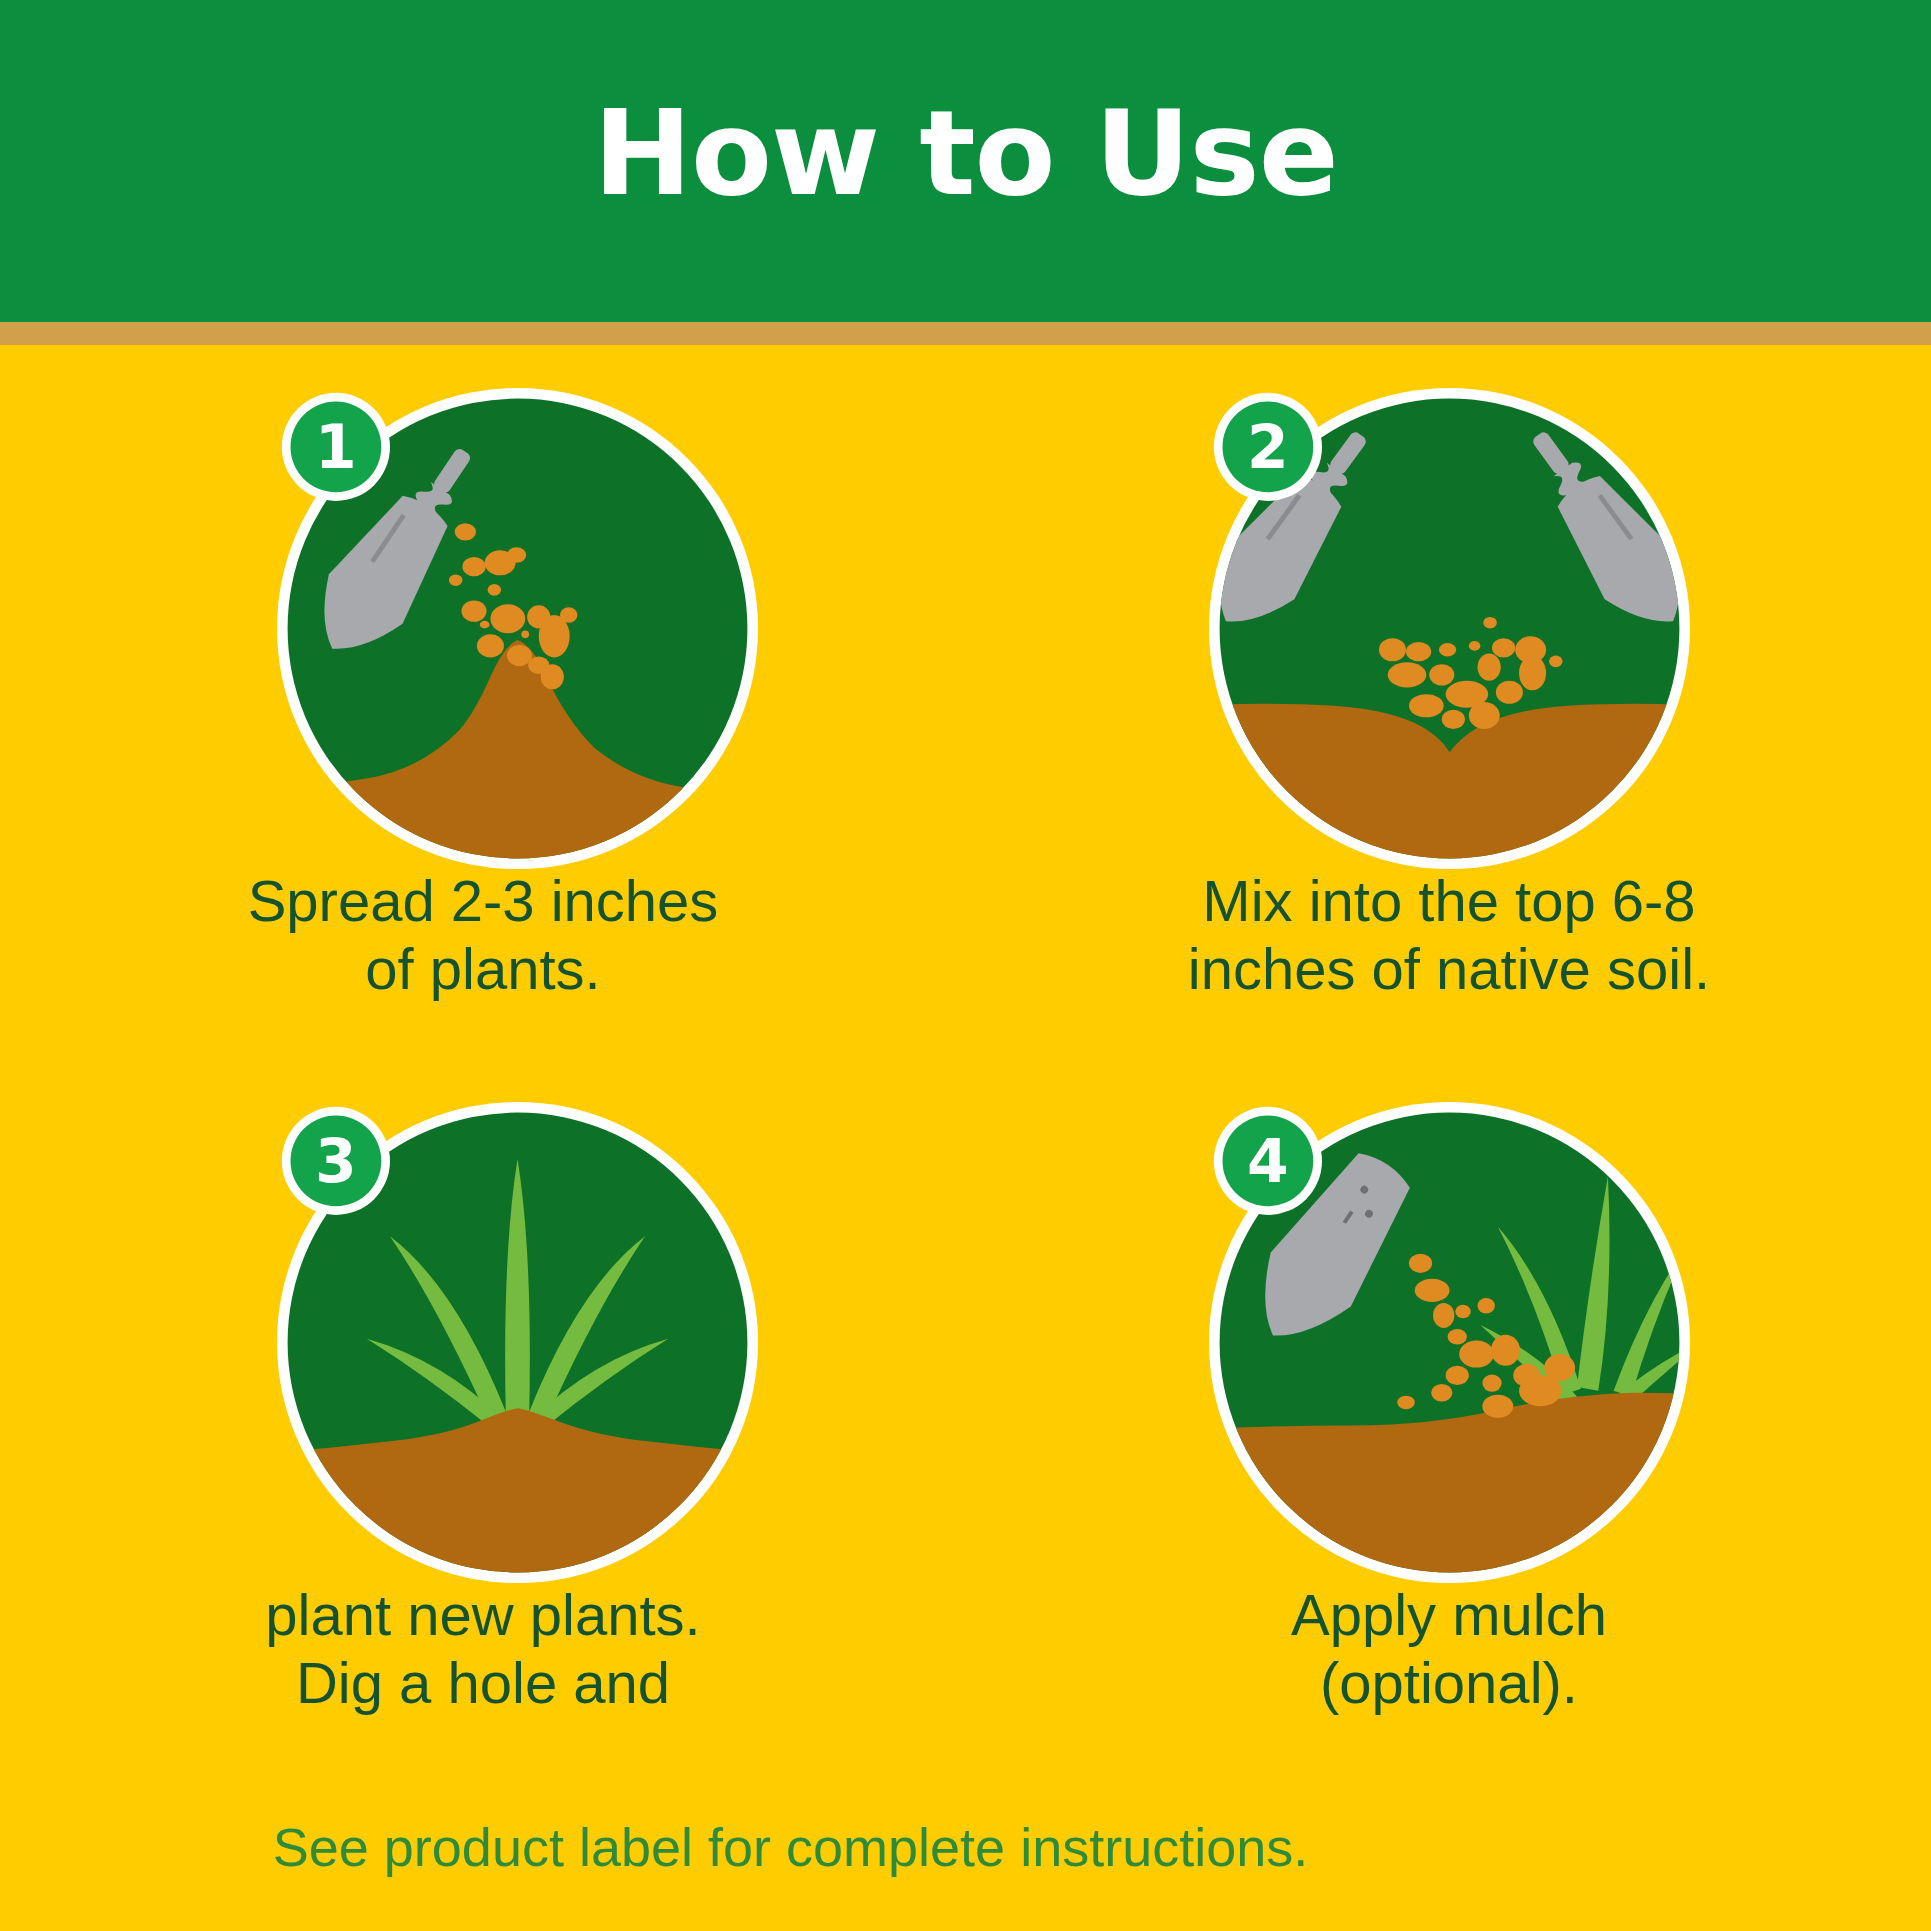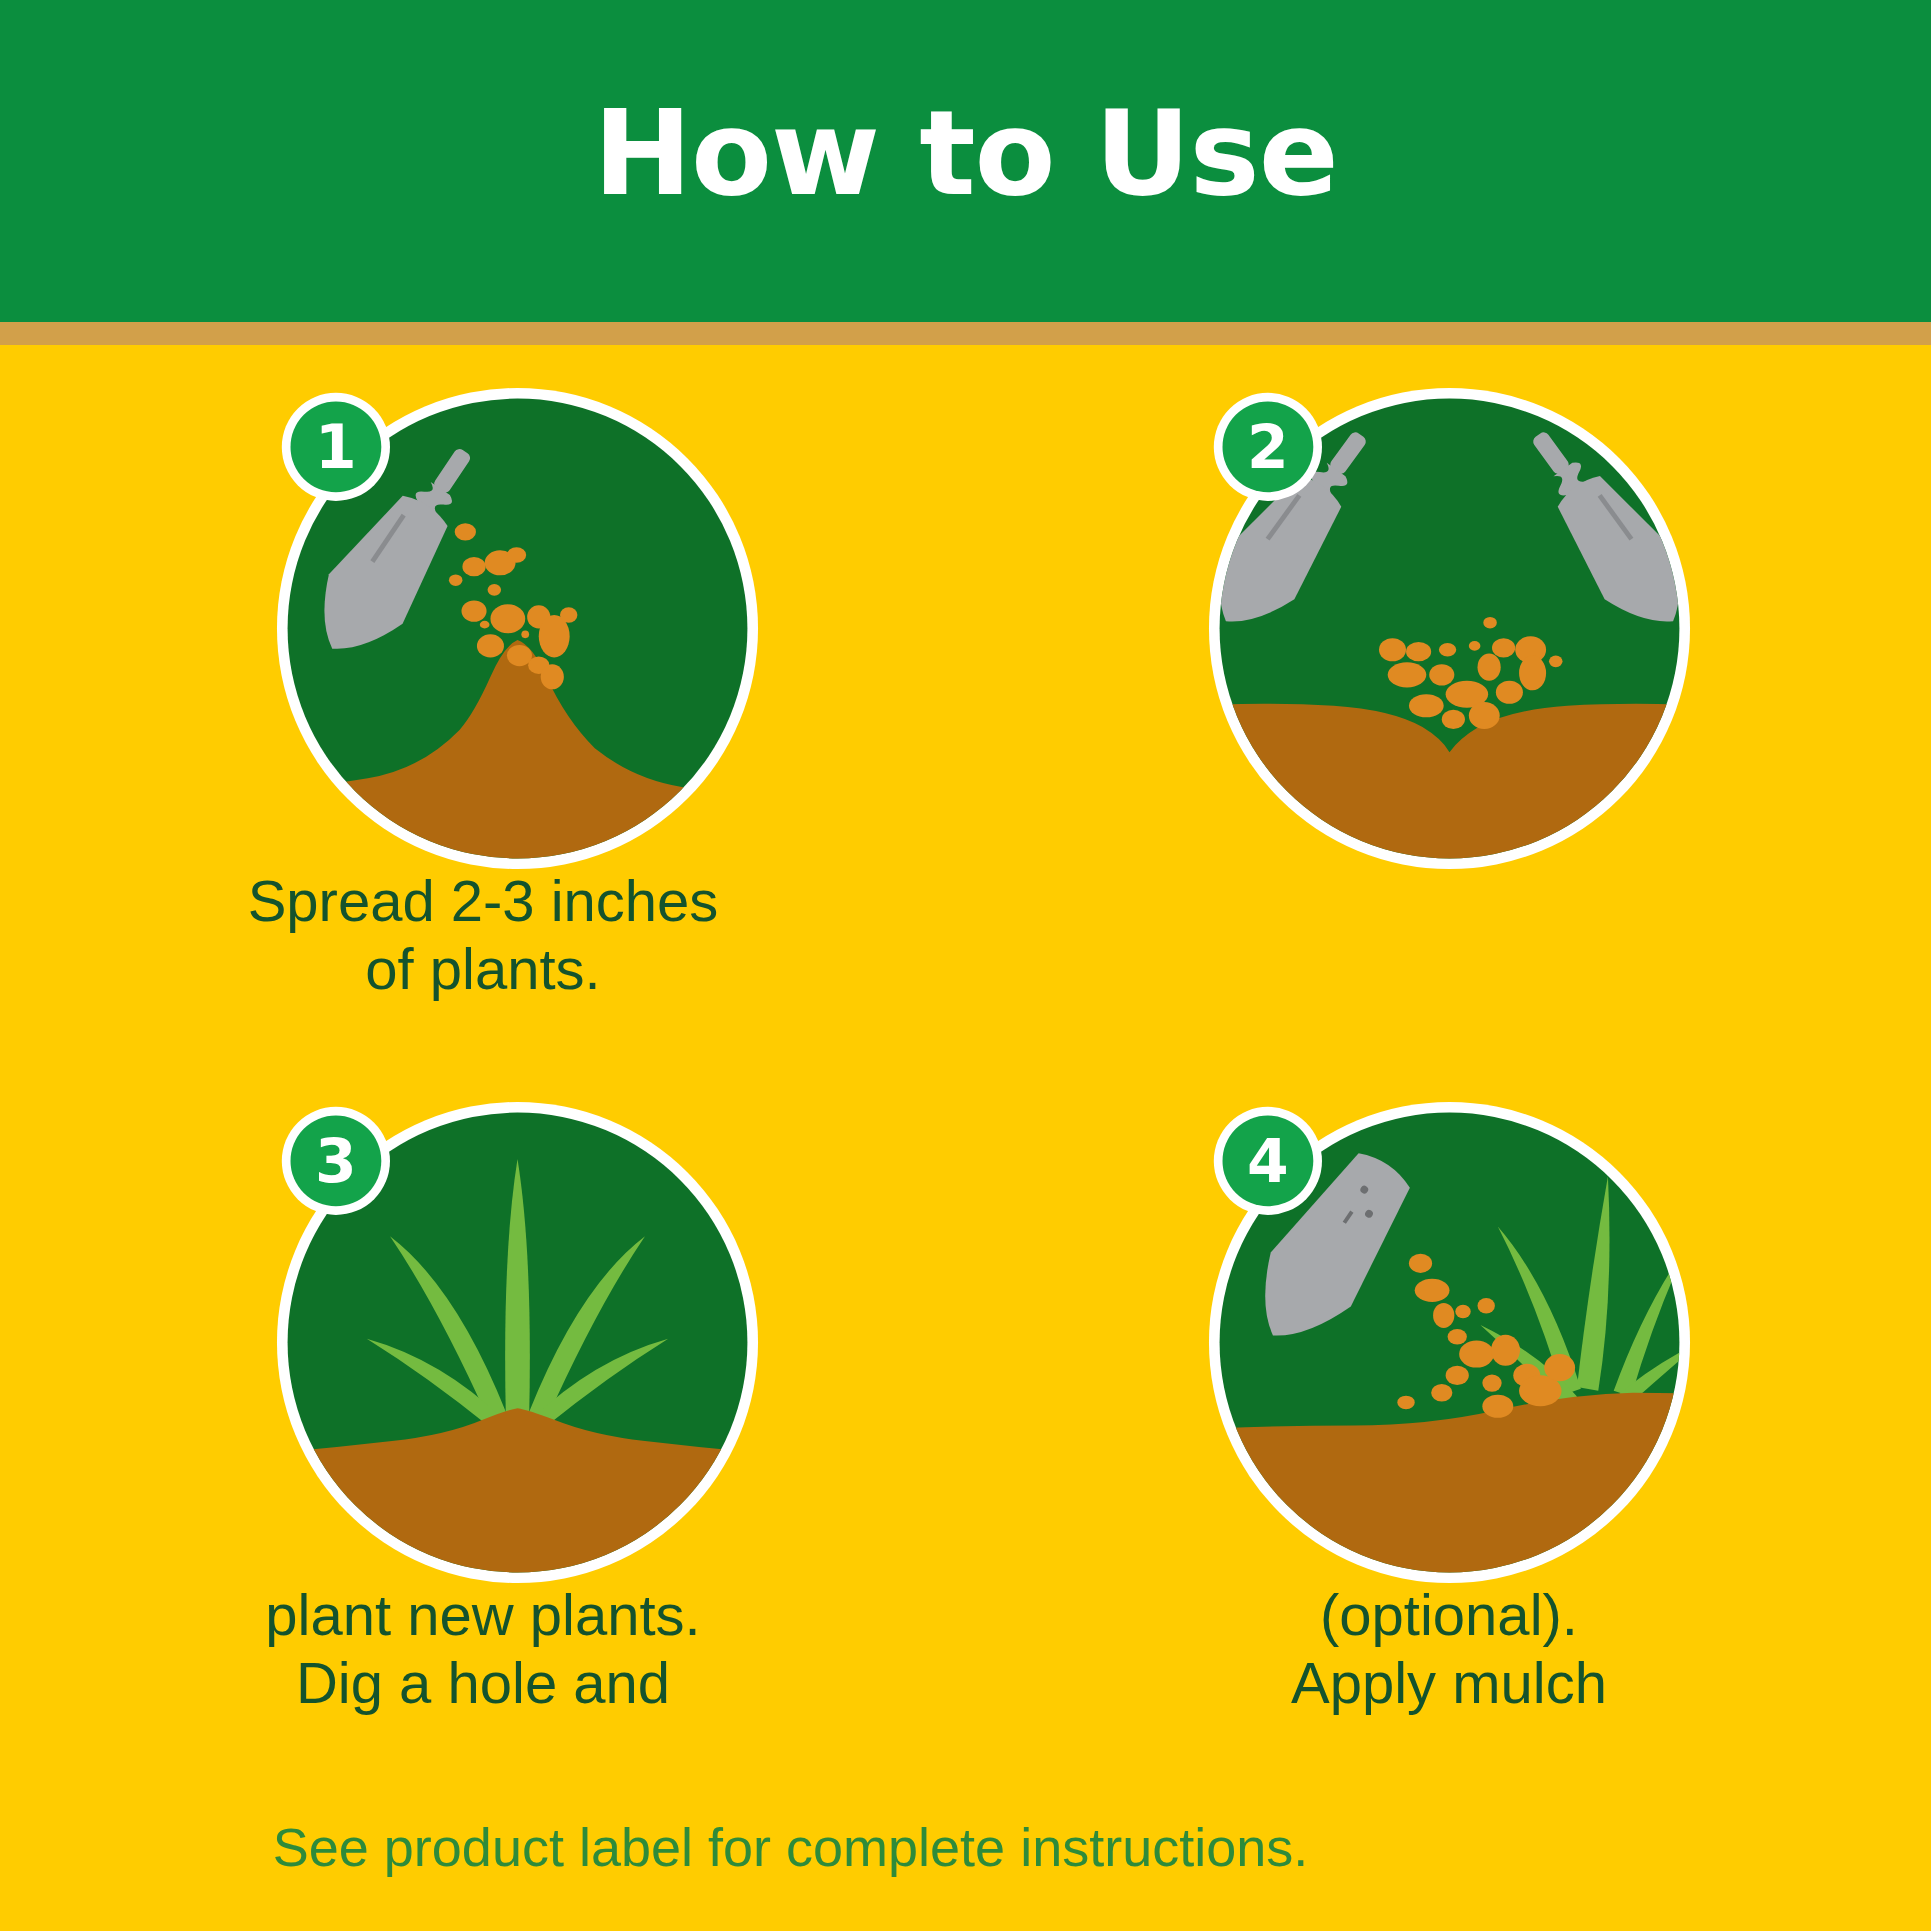--- a/index.html
+++ b/index.html
@@ -240,20 +240,24 @@
               <ellipse cx="254" cy="344" rx="12" ry="10"></ellipse>
             </g>
           </g>
           <g>
             <circle cx="62" cy="62" r="56" fill="#FFFFFF"></circle>
             <circle cx="62" cy="62" r="47" fill="#13A34A"></circle>
             <text class="badge-num" x="62" y="84" text-anchor="middle">2</text>
           </g>
         </svg>
       </div>
+      <div class="caption">
+        <span class="line">Mix into the top 6-8</span>
+        <span class="line">inches of native soil.</span>
+      </div>
     </div>
 
     <div class="step step-3">
       <div class="circle-wrap">
         <svg viewBox="0 0 500 500" xmlns="http://www.w3.org/2000/svg">
           <defs>
             <clipPath id="clip3">
                 <circle cx="250" cy="250" r="238"></circle>
               </clipPath>
           </defs>
@@ -336,22 +340,22 @@
             </g>
           </g>
           <g>
             <circle cx="62" cy="62" r="56" fill="#FFFFFF"></circle>
             <circle cx="62" cy="62" r="47" fill="#13A34A"></circle>
             <text class="badge-num" x="62" y="84" text-anchor="middle">4</text>
           </g>
         </svg>
       </div>
       <div class="caption">
+        <span class="line">Apply mulch</span>
         <span class="line">(optional).</span>
-        <span class="line">Apply mulch</span>
       </div>
     </div>
 
   </div>
 
   <div class="footer-note">See product label for complete instructions.</div>
 
 </div>
 
 

